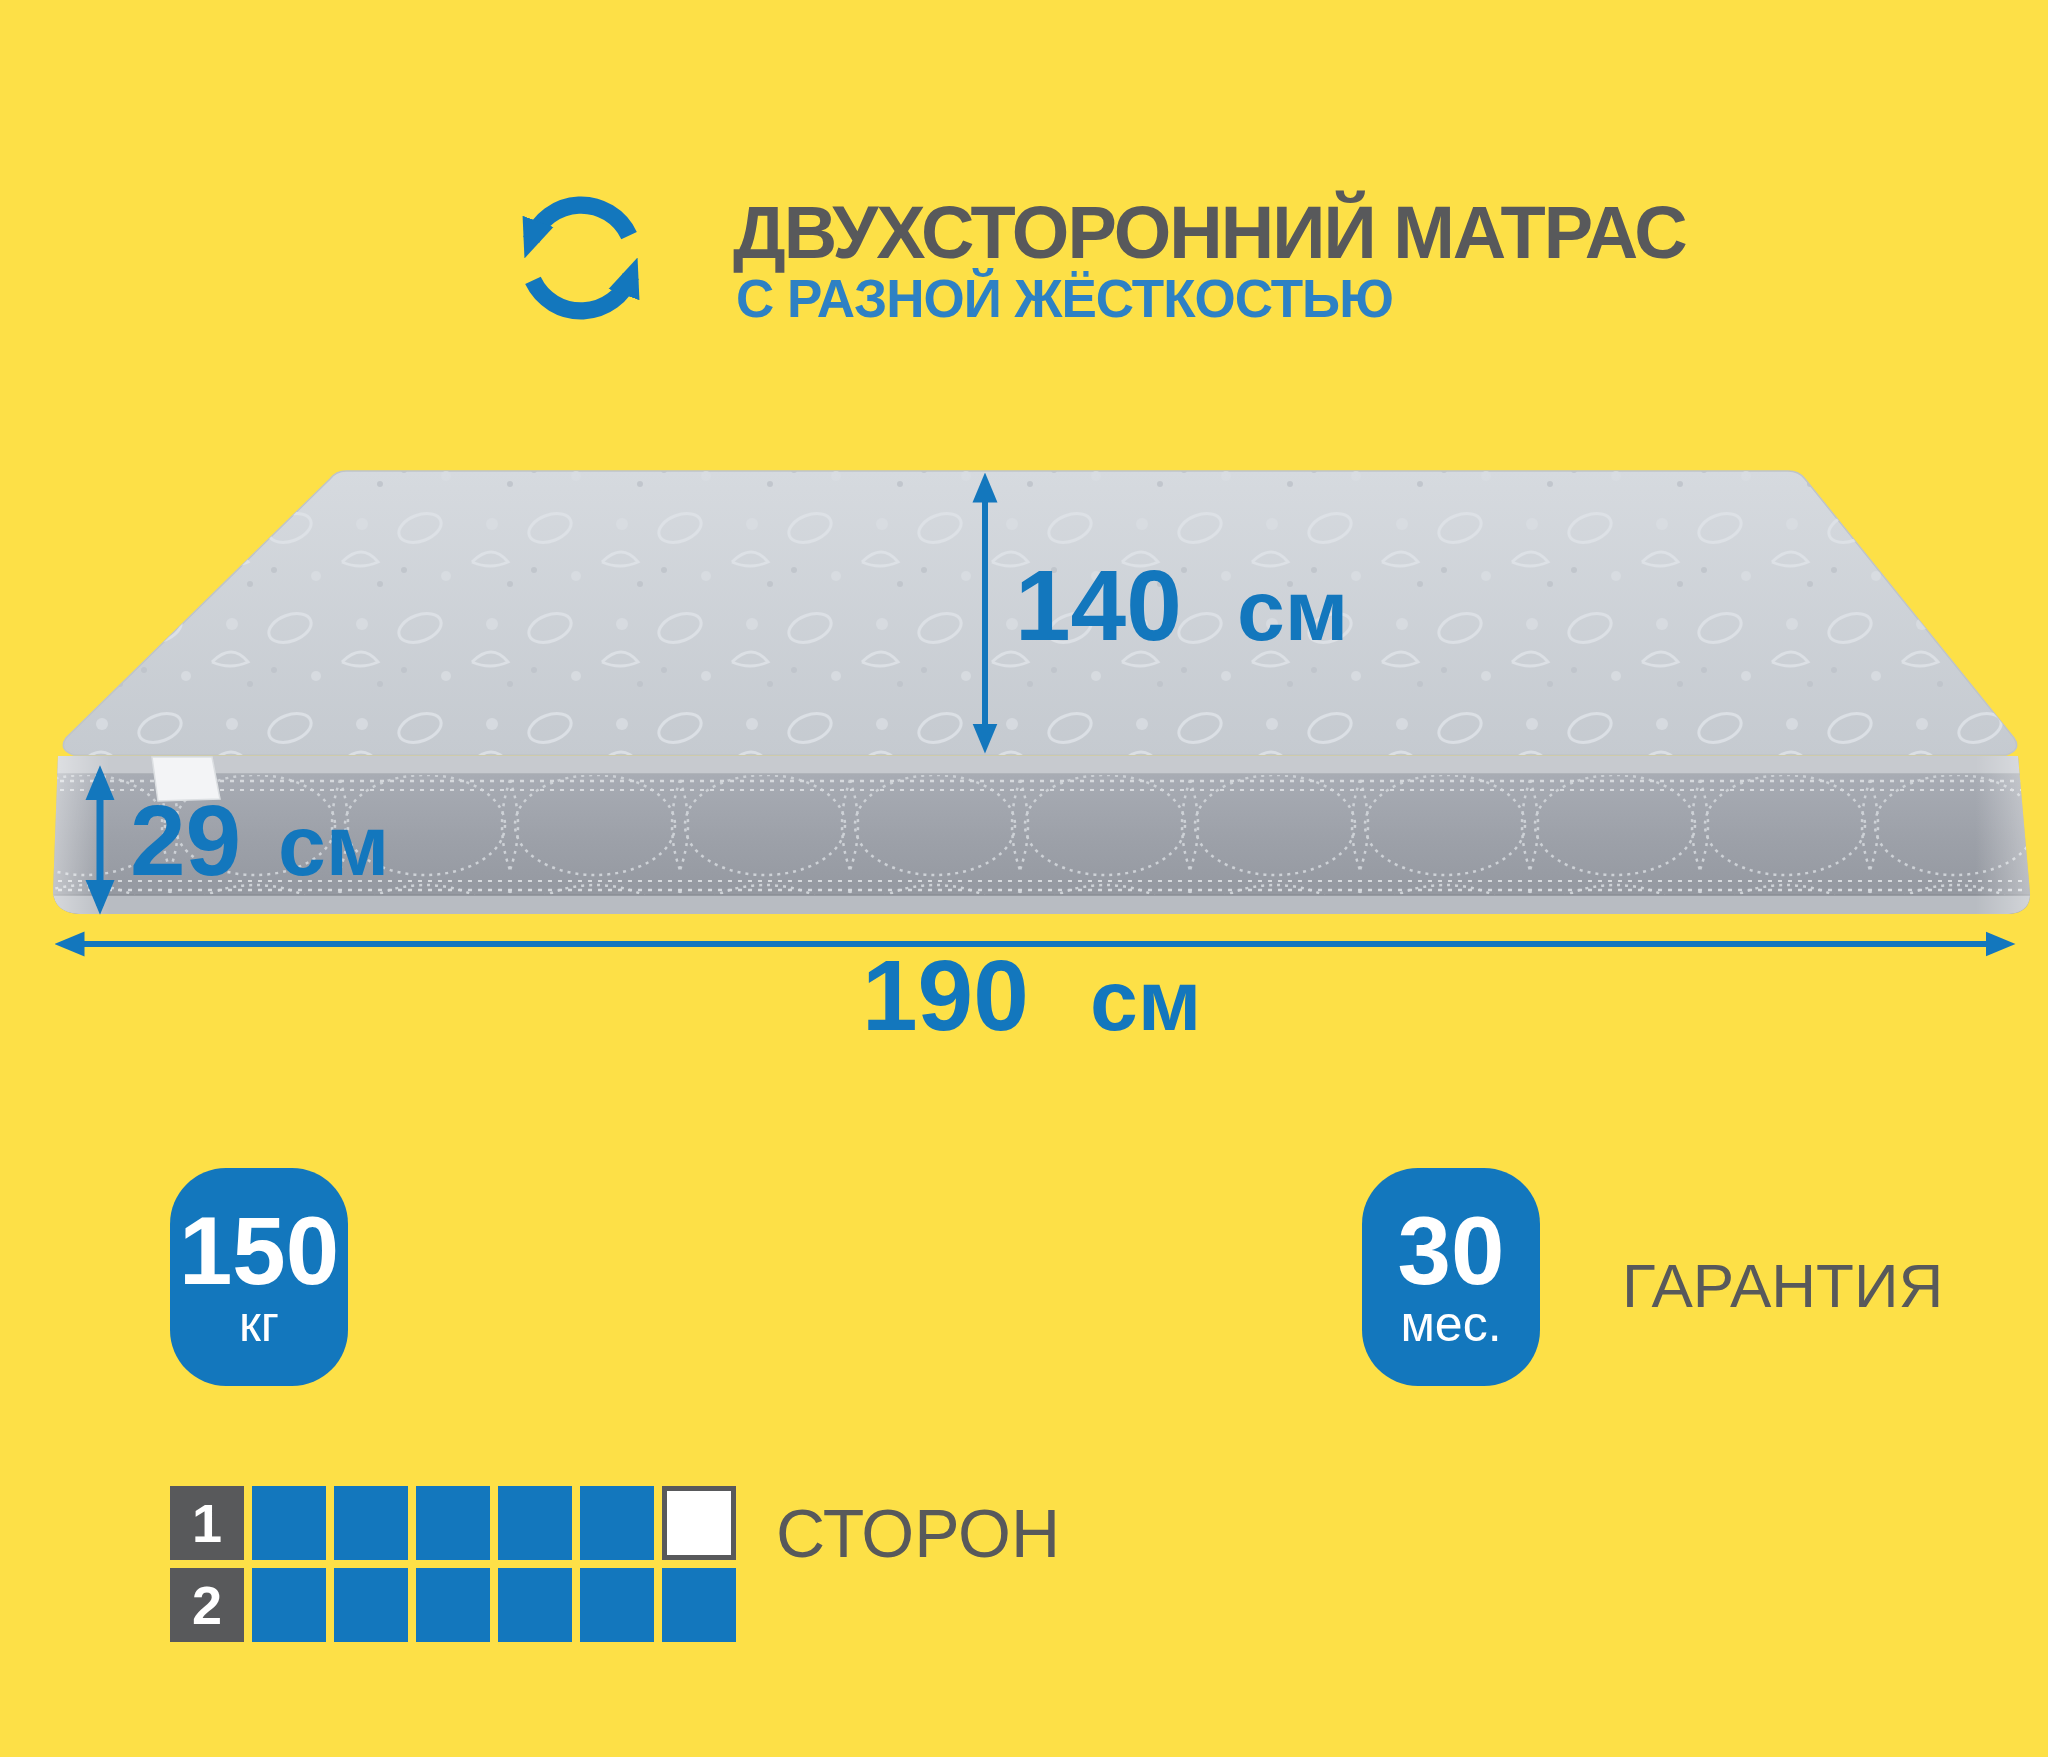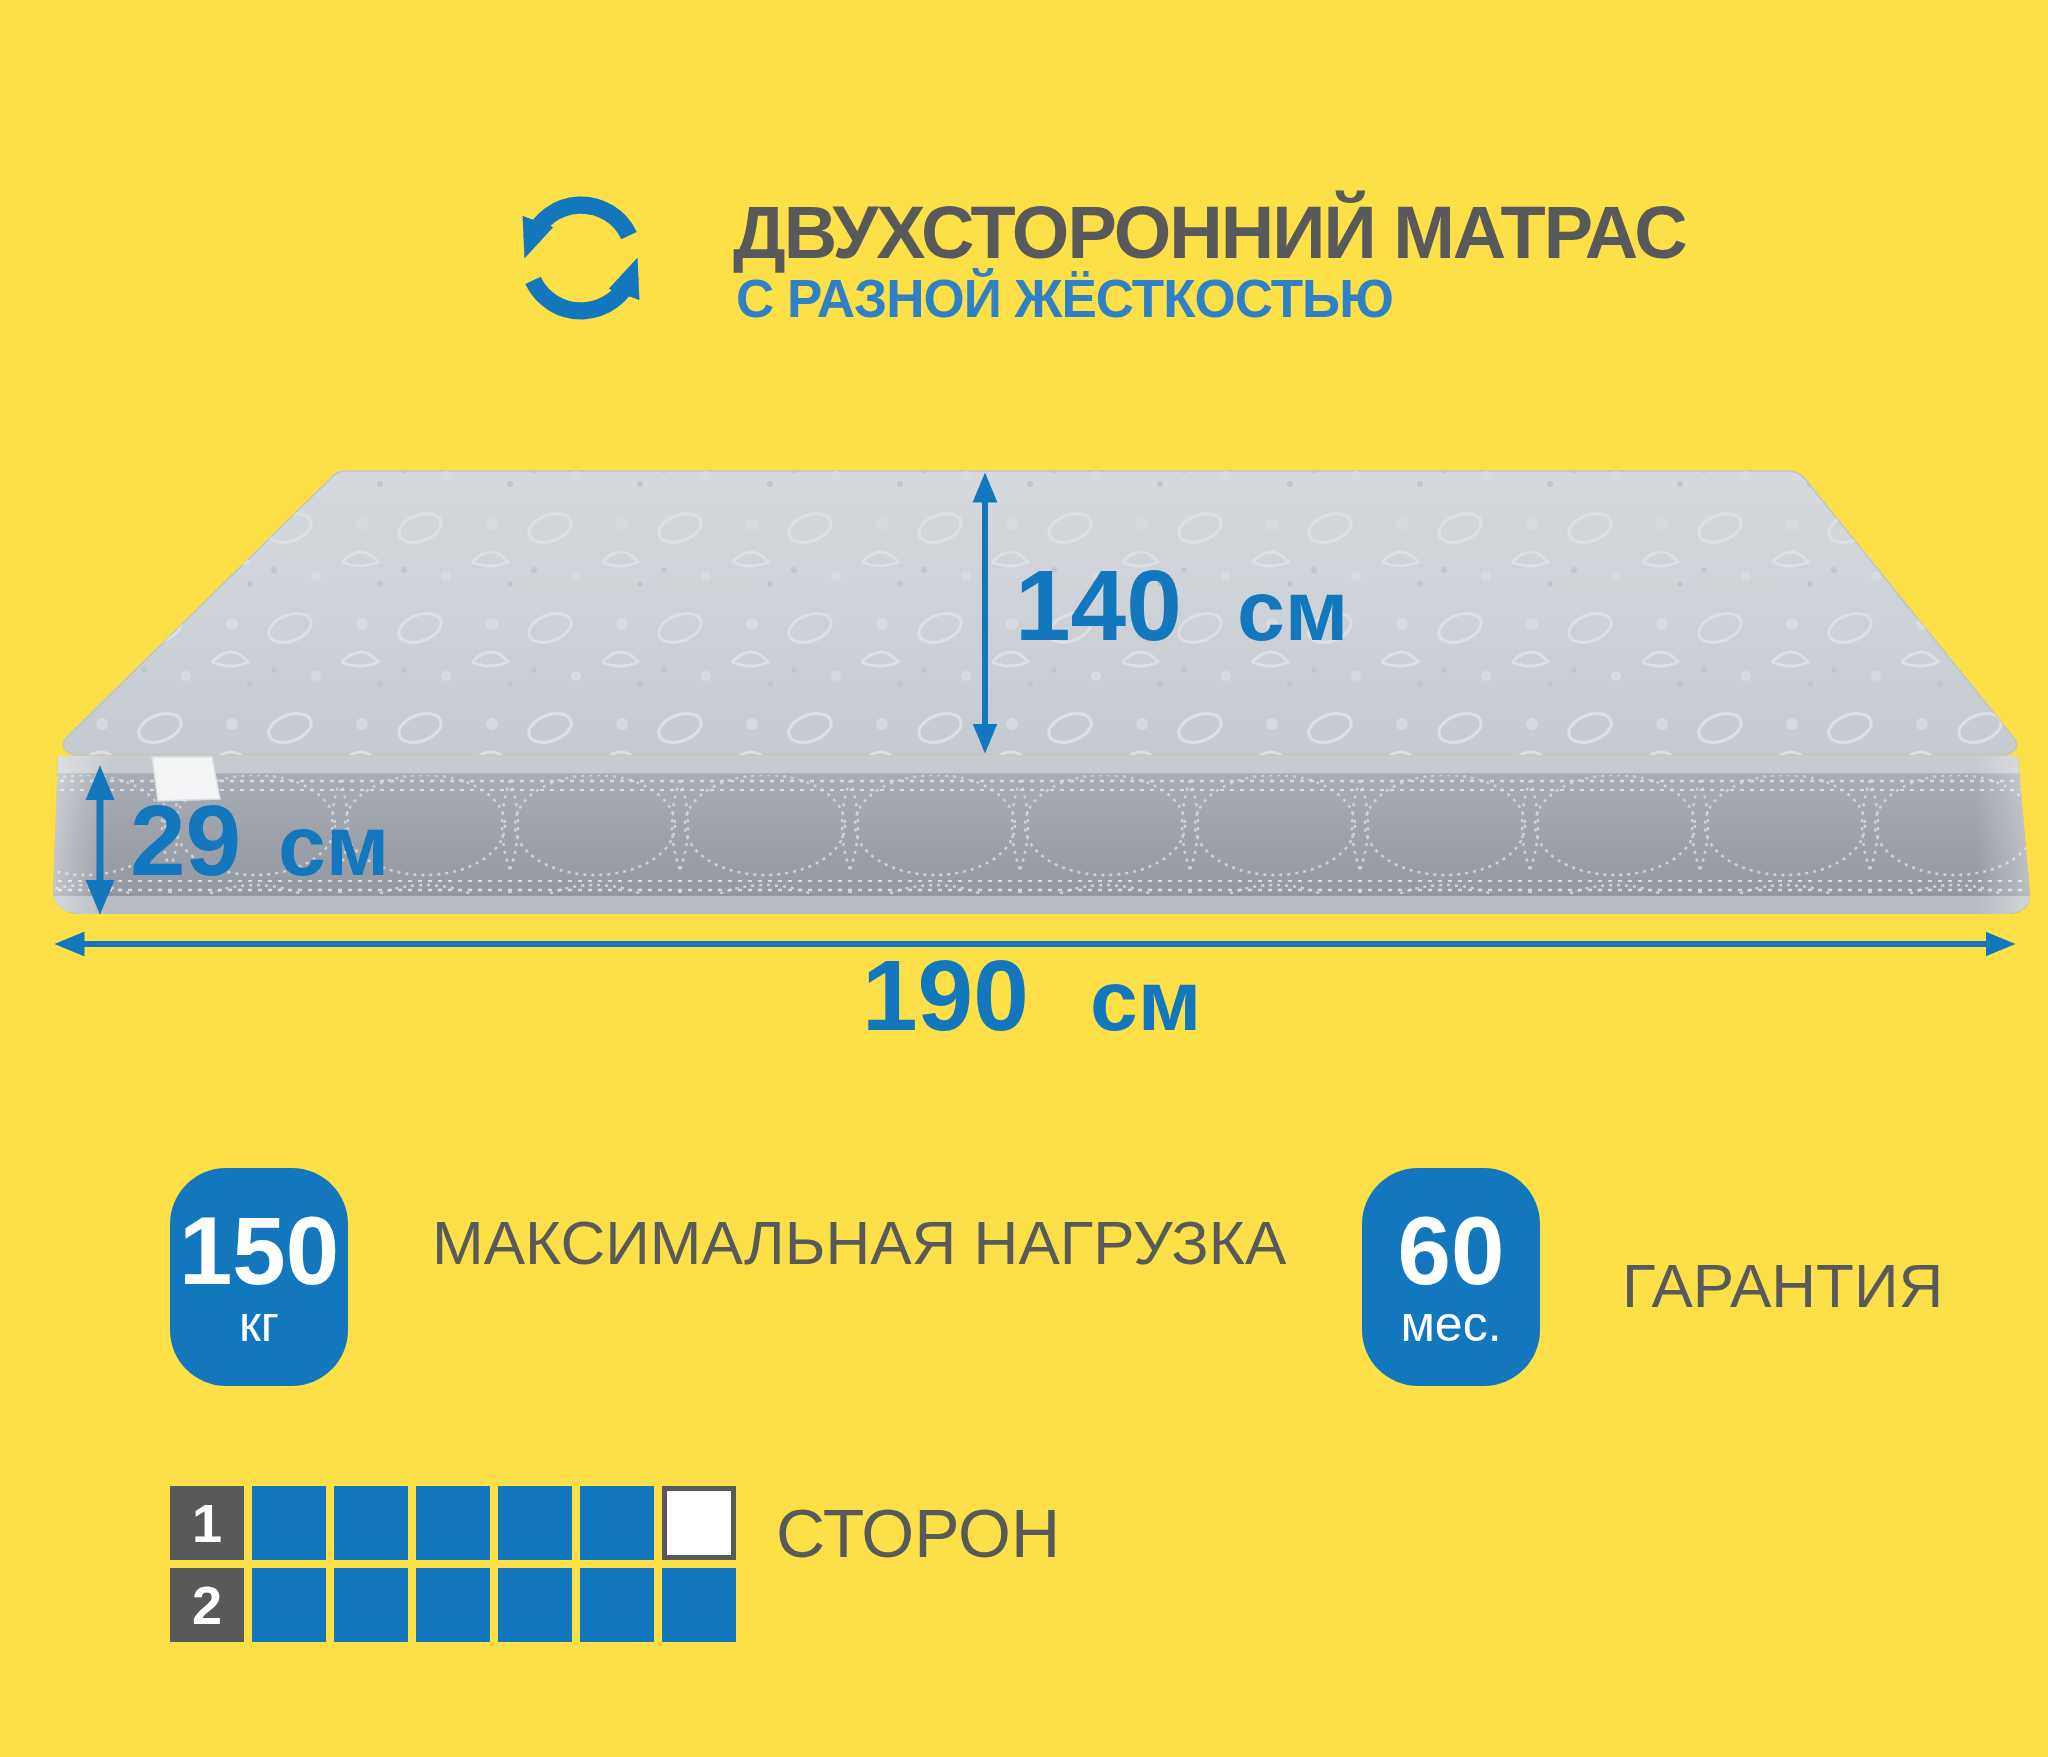--- a/index.html
+++ b/index.html
@@ -139,25 +139,24 @@
     <line x1="62" y1="944" x2="2008" y2="944" class="blue-line" stroke-width="6" marker-start="url(#dah)" marker-end="url(#dah)"></line>
     <text x="862" y="1030" class="dim-num">190</text>
     <text x="1090" y="1030" class="dim-unit">см</text>
   </svg>
 
   <div class="badge badge1">
     <span class="val">150</span>
     <span class="unit">кг</span>
   </div>
   <div class="badge-text bt1">
-    <div>МАКСИМАЛЬНАЯ НАГРУЗКА</div>
   </div>
 
   <div class="badge badge2">
-    <span class="val">60</span>
+    <span class="val">30</span>
     <span class="unit">мес.</span>
   </div>
   <div class="badge-text bt2">ГАРАНТИЯ</div>
 
   <div class="firm">
       <div class="f-row">
         <div class="f-label">1</div>
         <div class="f-cell filled"></div>
         <div class="f-cell filled"></div>
         <div class="f-cell filled"></div>

